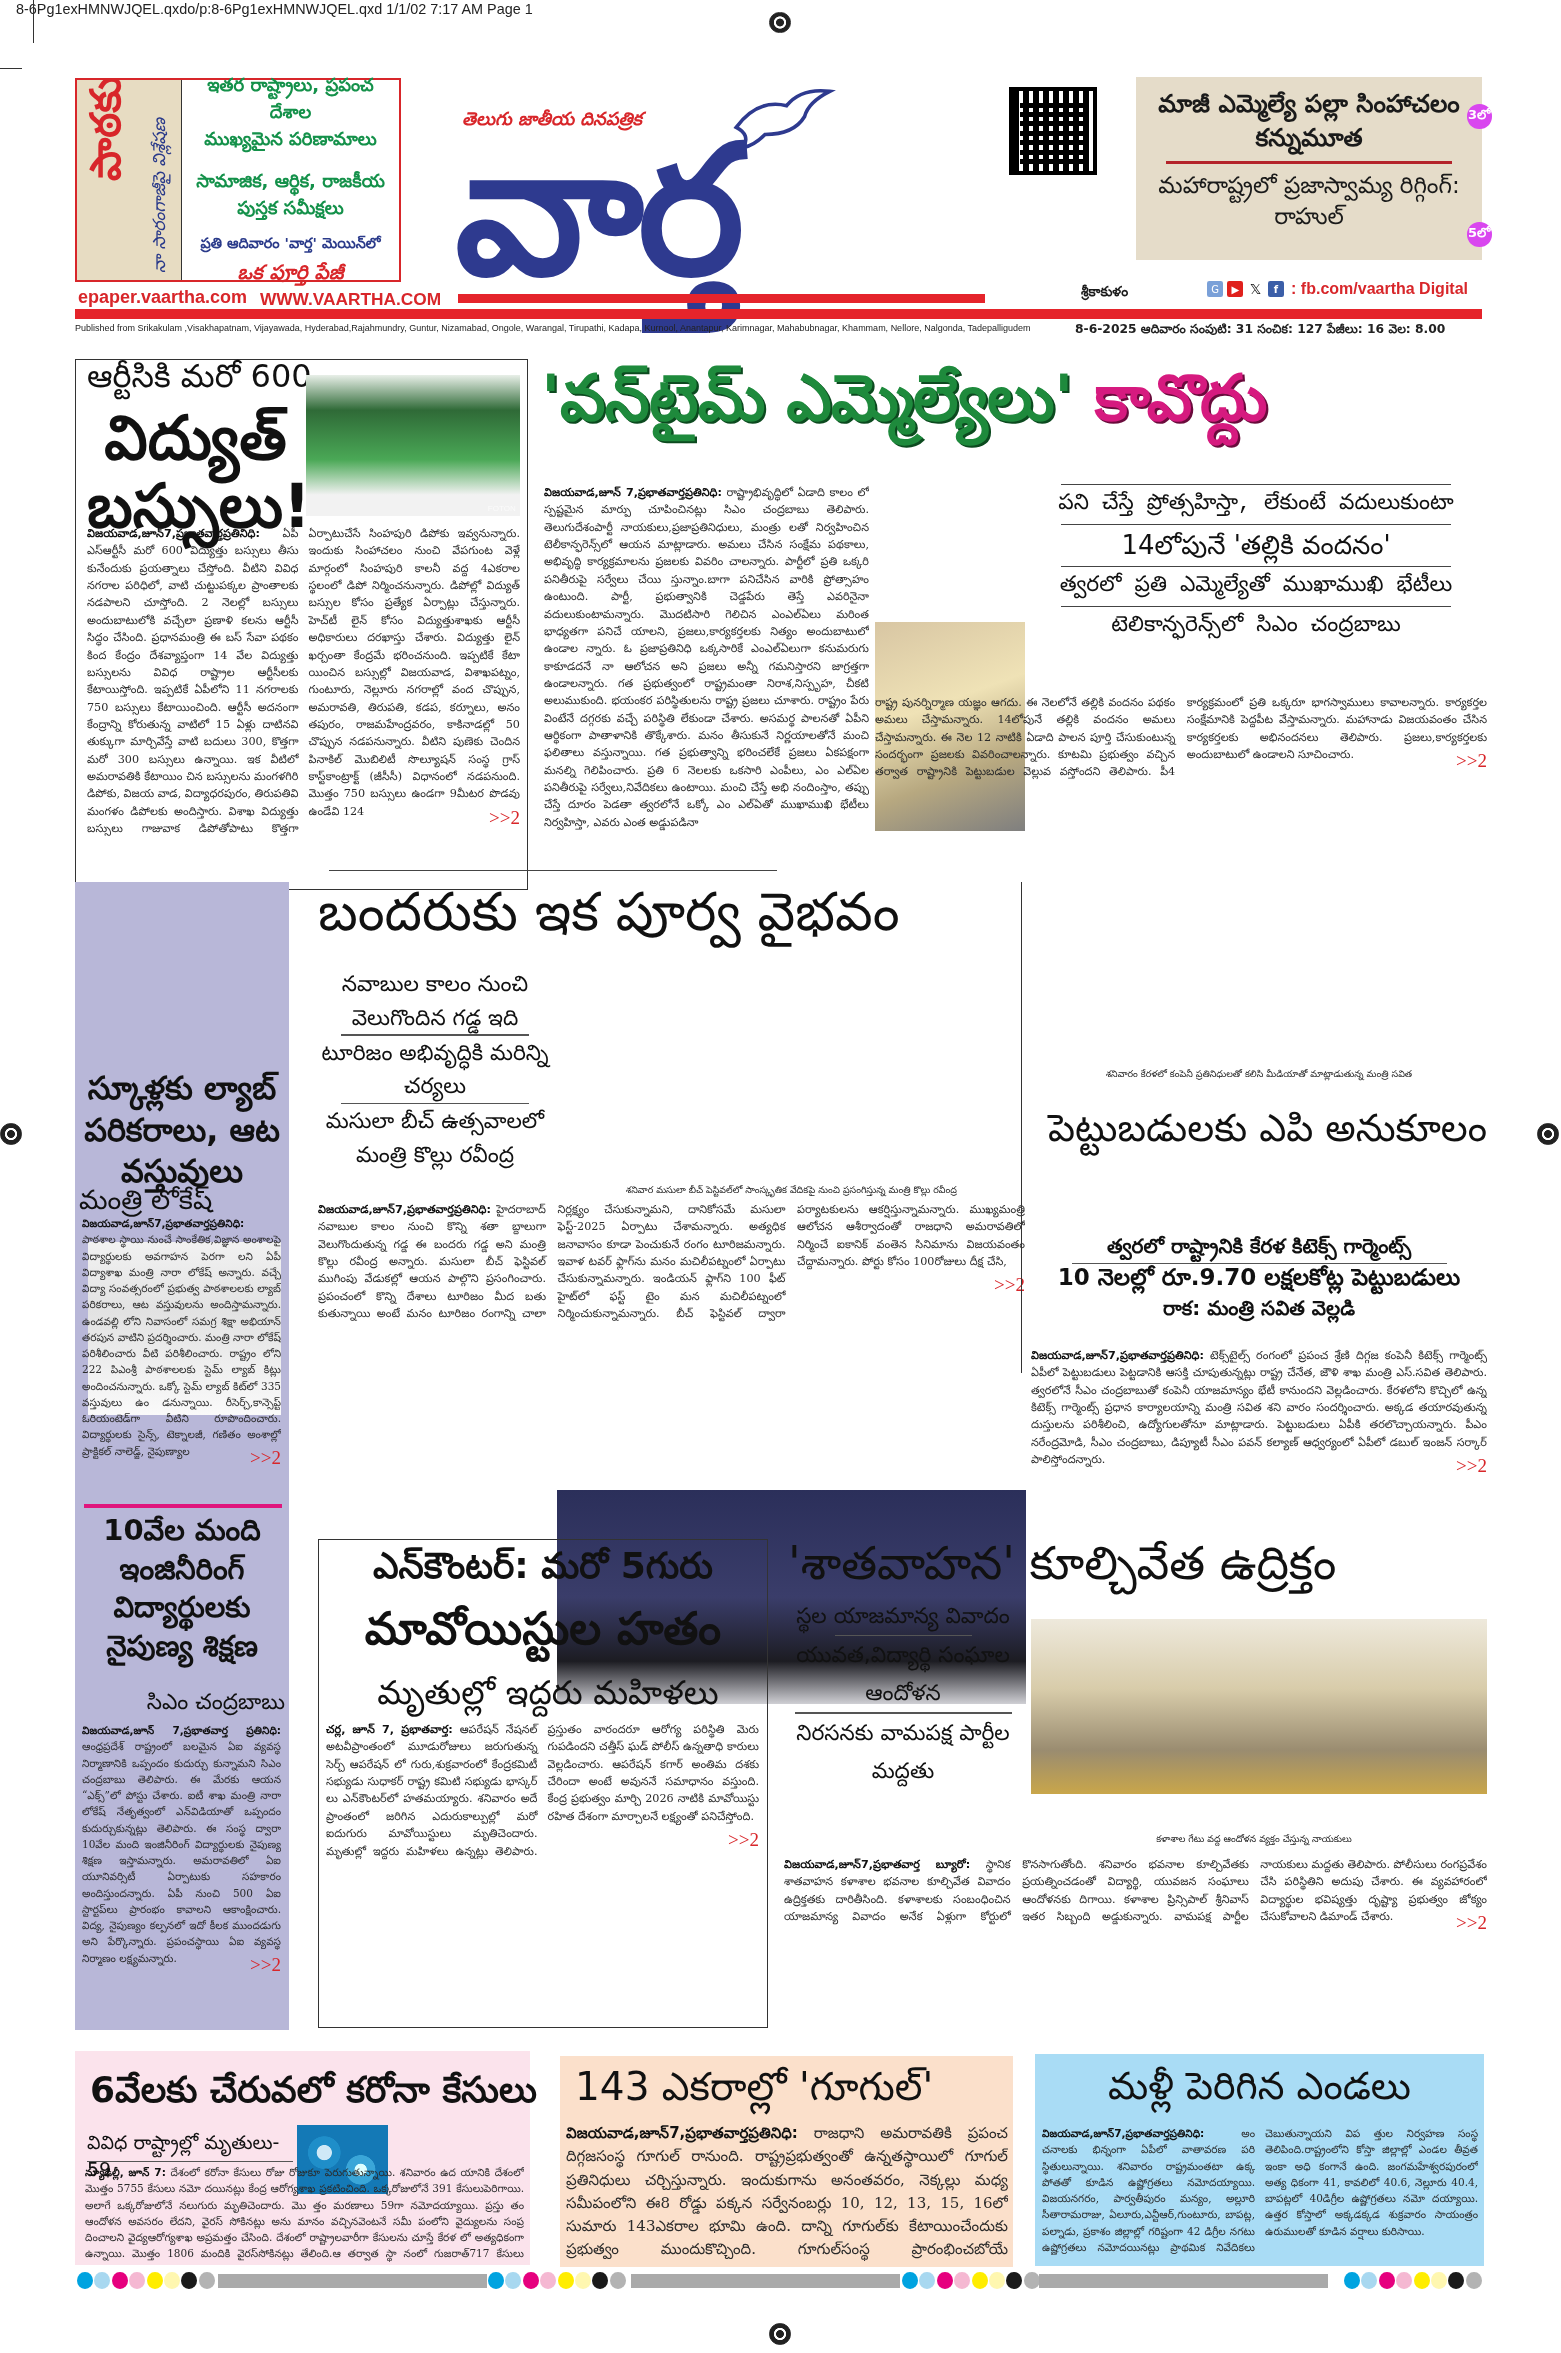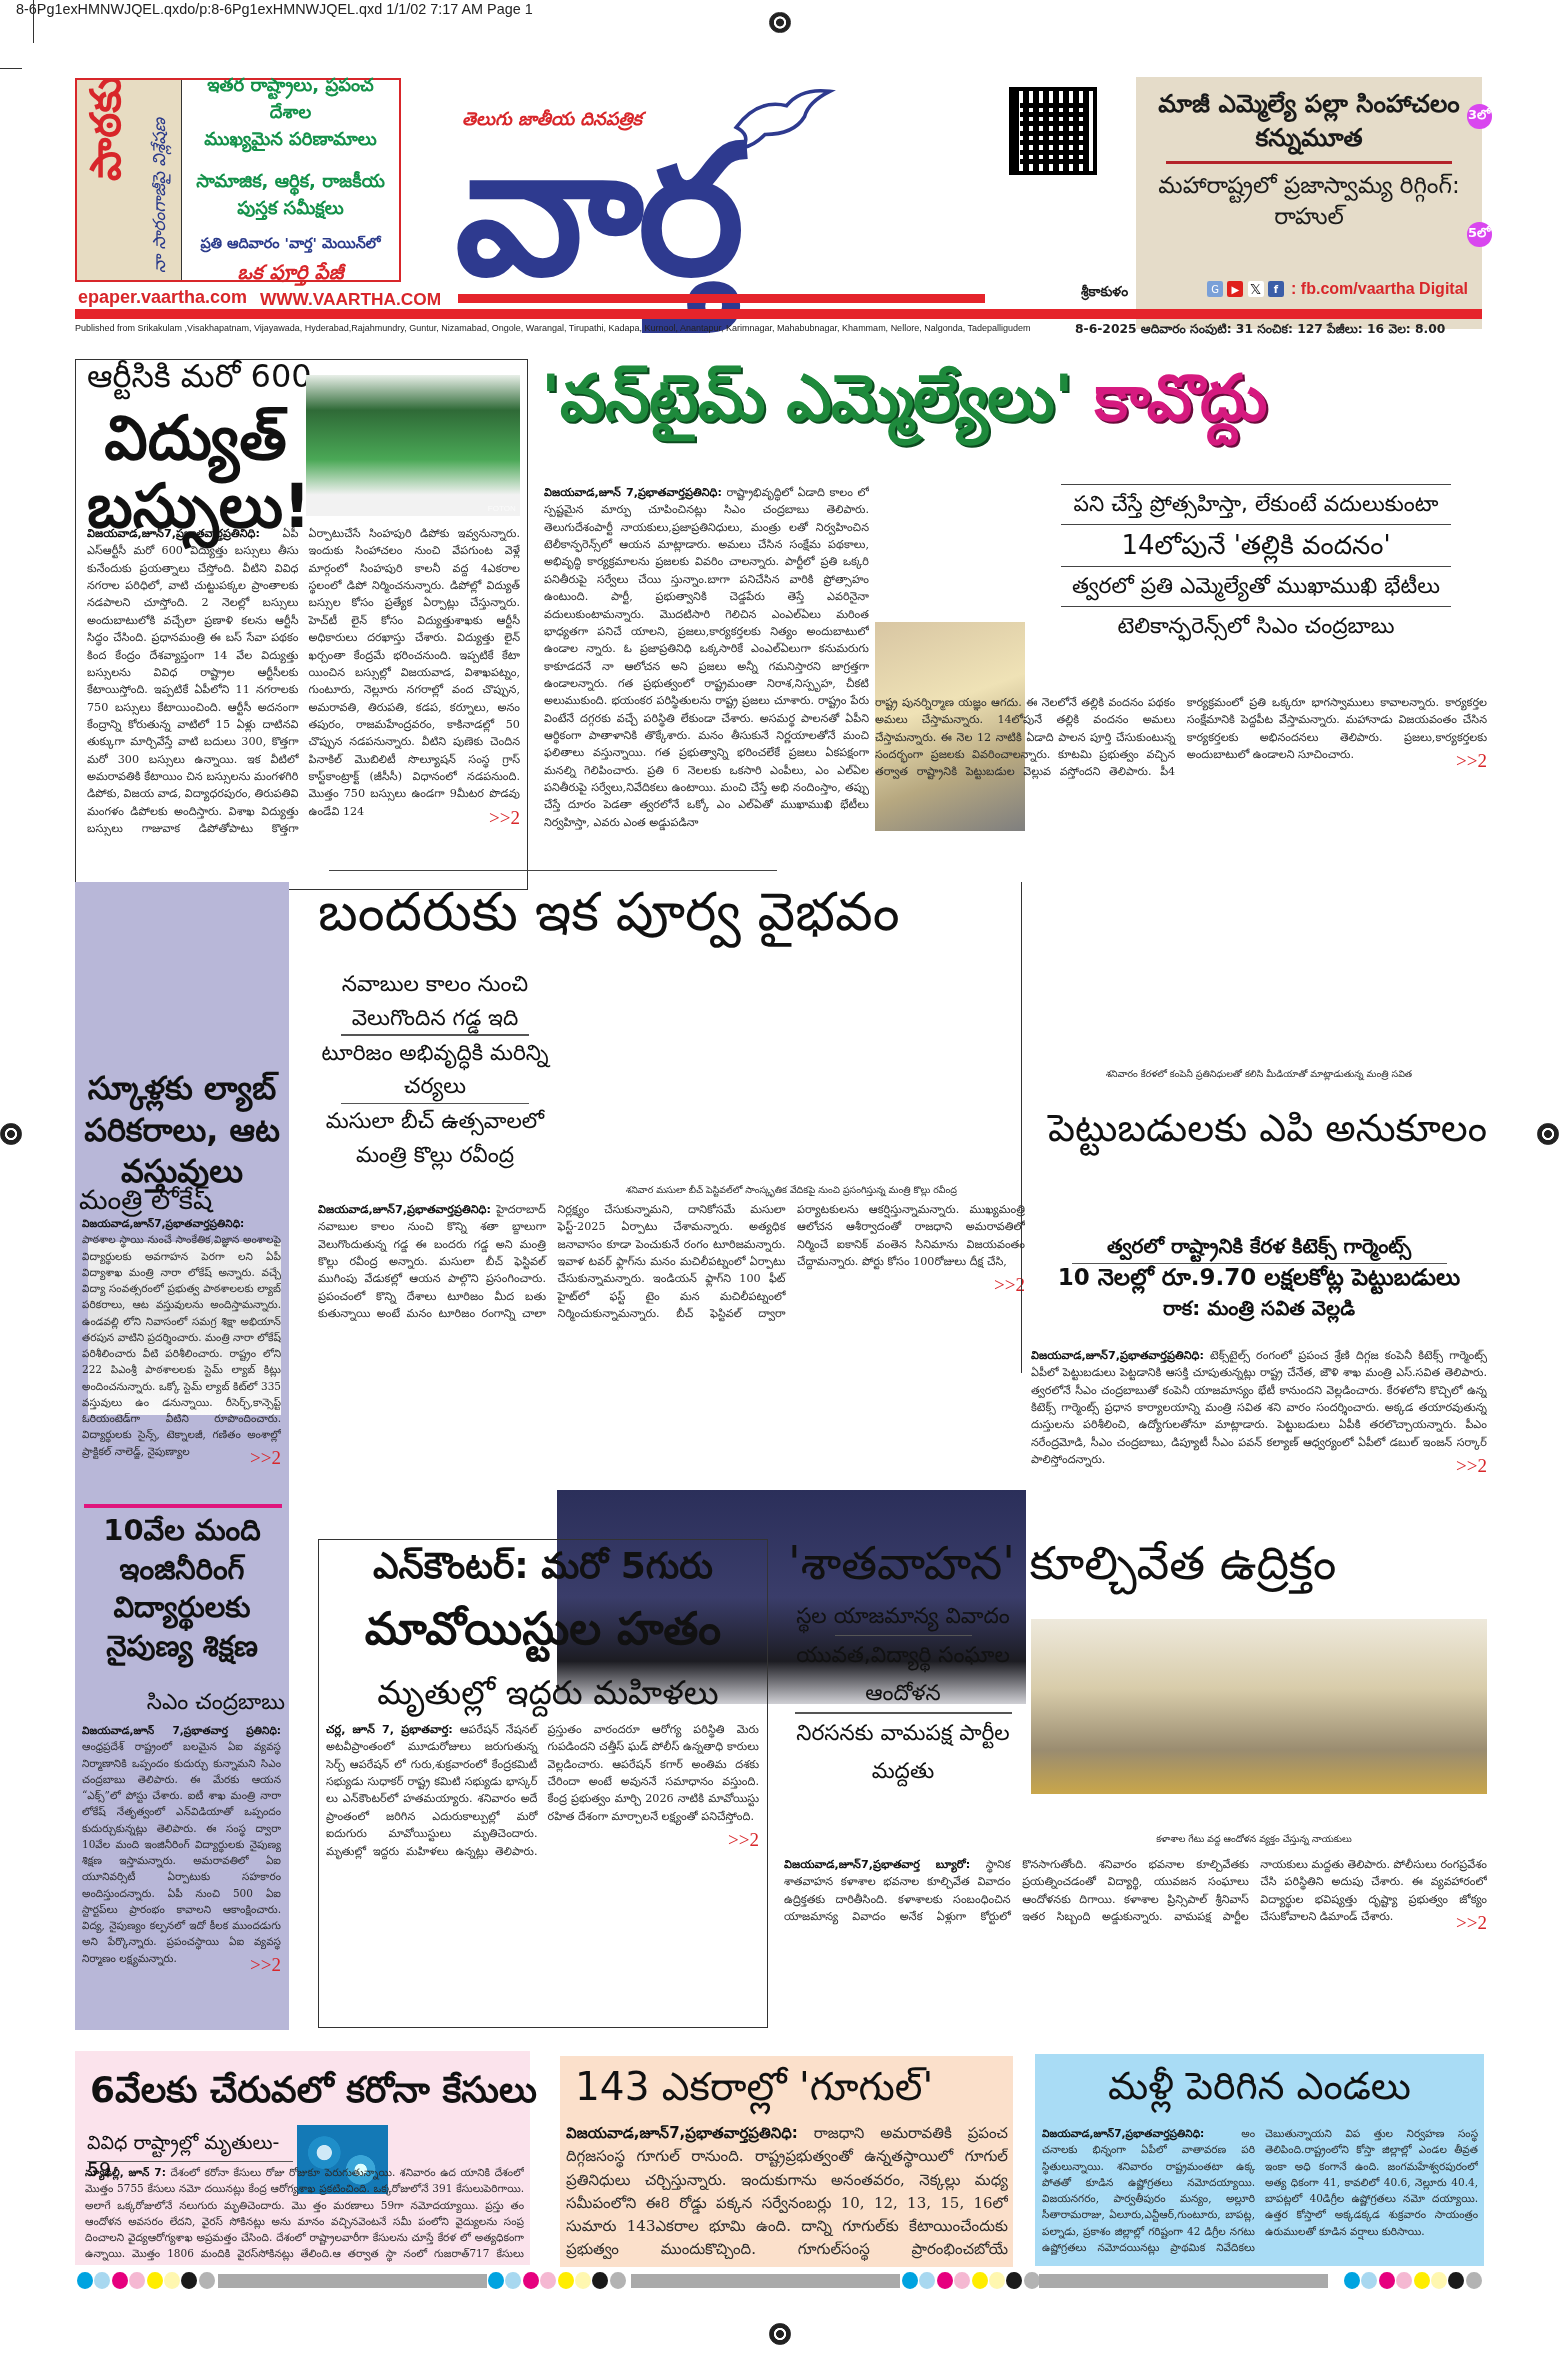--- a/index.html
+++ b/index.html
@@ -24,21 +24,21 @@
   .url1 { left: 78px; top: 287px; color: #d8262a; font-family: "Liberation Sans", sans-serif; font-size: 18px; font-weight: bold; text-align: right; }
   .url2 { left: 260px; top: 289px; color: #d8262a; font-family: "Liberation Sans", sans-serif; font-size: 17.3px; font-weight: bold; }
   .tagline { left: 462px; top: 108px; color: #d8262a; font-size: 18px; font-style: italic; font-weight: bold; }
   .logo-word { left: 455px; top: 121px; width: 520px; height: 180px; }
   .logo-word .glyph { font-family: "DejaVu Sans", sans-serif; font-weight: bold; font-size: 180px; line-height: 1; color: #2e3a8f; letter-spacing: -5.8px; }
   .logo-bar-red { left: 458px; top: 294px; width: 527px; height: 8.7px; background: #e5242b; }
   .qr { left: 1009px; top: 87px; width: 88px; height: 88px; background:
         repeating-linear-gradient(90deg, #000 0 5.8px, #fff 5.8px 10px),
         #fff; border: 4.3px solid #000; }
   .qr .inner { position: absolute; inset: 7.2px; background: repeating-linear-gradient(0deg, #000 0 5px, #fff 5px 9.4px); mix-blend-mode: multiply; }
-  .teaser { left: 1136px; top: 77px; width: 346px; height: 252px; background: #e5dcc9; padding: 10px 14.4px; display: flex; flex-direction: column; align-items: center; }
+  .teaser { left: 1136px; top: 77px; width: 346px; height: 183px; background: #e5dcc9; padding: 10px 14.4px; display: flex; flex-direction: column; align-items: center; }
   .teaser .t1 { font-size: 24.5px; font-weight: bold; color: #1a1a1a; text-align: center; line-height: 1.4; }
   .teaser .sep { width: 90%; height: 2.9px; background: #b4232a; margin: 5.8px 0; }
   .teaser .t2 { font-size: 23px; color: #1a1a1a; text-align: center; line-height: 1.35; }
   .page-badge { position: absolute; width: 24.5px; height: 24.5px; border-radius: 50%; background: #d946ef; color: #fff; font-weight: bold; font-size: 13px; display: flex; align-items: center; justify-content: center; }
   .city { left: 1081px; top: 283px; font-size: 13.7px; font-weight: bold; }
   .social { left: 1207px; top: 280px; display: flex; align-items: center; gap: 4.3px; }
   .social .ic { width: 16px; height: 16px; display: inline-flex; align-items: center; justify-content: center; font-size: 10px; color: #fff; border-radius: 2.2px; }
   .social .fbtext { color: #d8262a; font-family: "Liberation Sans", sans-serif; font-size: 16px; font-weight: bold; margin-left: 2.9px; }
   .main-red-bar { left: 75px; top: 309px; width: 1407px; height: 10px; background: #e5242b; }
   .pub-line { left: 75px; top: 323px; font-family: "Liberation Sans", sans-serif; font-size: 9px; color: #222; white-space: nowrap; }
@@ -61,21 +61,21 @@
   .bus-body { left: 87px; top: 525px; width: 433px; column-count: 2; column-gap: 10px; height: 339px; overflow: hidden; }
 
   
   .lead-head { left: 541px; top: 361px; font-size: 64px; font-weight: bold; white-space: nowrap; letter-spacing: -0.7px; }
   .lead-head .g { color: #1e8a3c; text-shadow: 2.2px 2.2px 0 #0c4a1f; }
   .lead-head .p { color: #d61a7f; text-shadow: 2.2px 2.2px 0 #6a0b3c; }
   .lead-body { left: 544px; top: 484px; width: 325px; height: 377px; overflow: hidden; }
   .lead-photo { left: 875px; top: 481px; width: 150px; height: 209px; background: linear-gradient(160deg, #d8c6a3 0%, #efe2b6 40%, #b7a880 70%, #7f7f7f 100%); }
   .lead-decks { left: 1025px; top: 481px; width: 462px; display: flex; flex-direction: column; align-items: center; }
   .deck-big { font-size: 26px; color: #111; text-align: center; line-height: 1.35; }
-  .deck-mid { font-size: 21.7px; color: #111; text-align: right; line-height: 1.5; }
+  .deck-mid { font-size: 21.7px; color: #111; text-align: right; line-height: 1.5; font-family: Liberation Mono, monospace; }
   .deck-line { width: 390px; height: 1.4px; background: #444; margin: 2.9px 0; }
   .lead-body2 { left: 875px; top: 694px; width: 612px; column-count: 2; column-gap: 11.5px; height: 167px; overflow: hidden; }
 
   
   .lok-box { left: 75px; top: 882px; width: 214px; height: 1148px; background: #b8b7d8; }
   .lok-photo { left: 88px; top: 892px; width: 193px; height: 173px; background: linear-gradient(180deg, #f2f2f2 0%, #e2e2e2 40%, #fafafa 100%); }
   .lok-head { left: 79px; top: 1068px; width: 206px; font-size: 32px; font-weight: bold; text-align: center; line-height: 1.3; color: #111; }
   .lok-byline { left: 79px; top: 1184px; width: 206px; font-size: 27px; text-align: left; color: #111; }
   .lok-body { left: 82px; top: 1215px; width: 199px; height: 281px; overflow: hidden; font-size: 10.5px; }
   .pink-rule { left: 84px; top: 1504px; width: 198px; height: 3.6px; background: #e0157d; }

